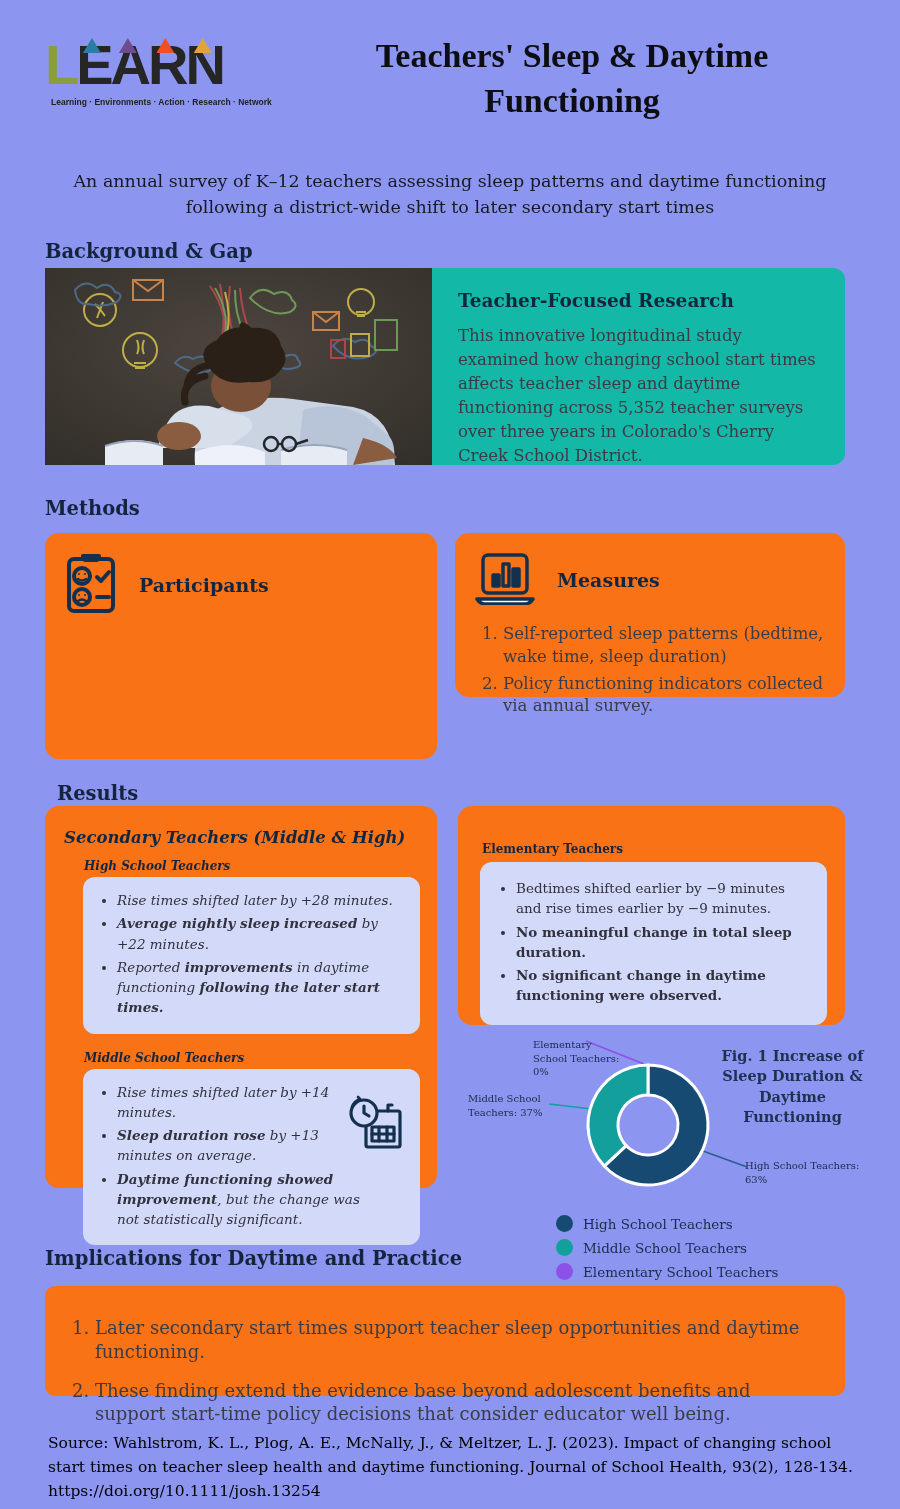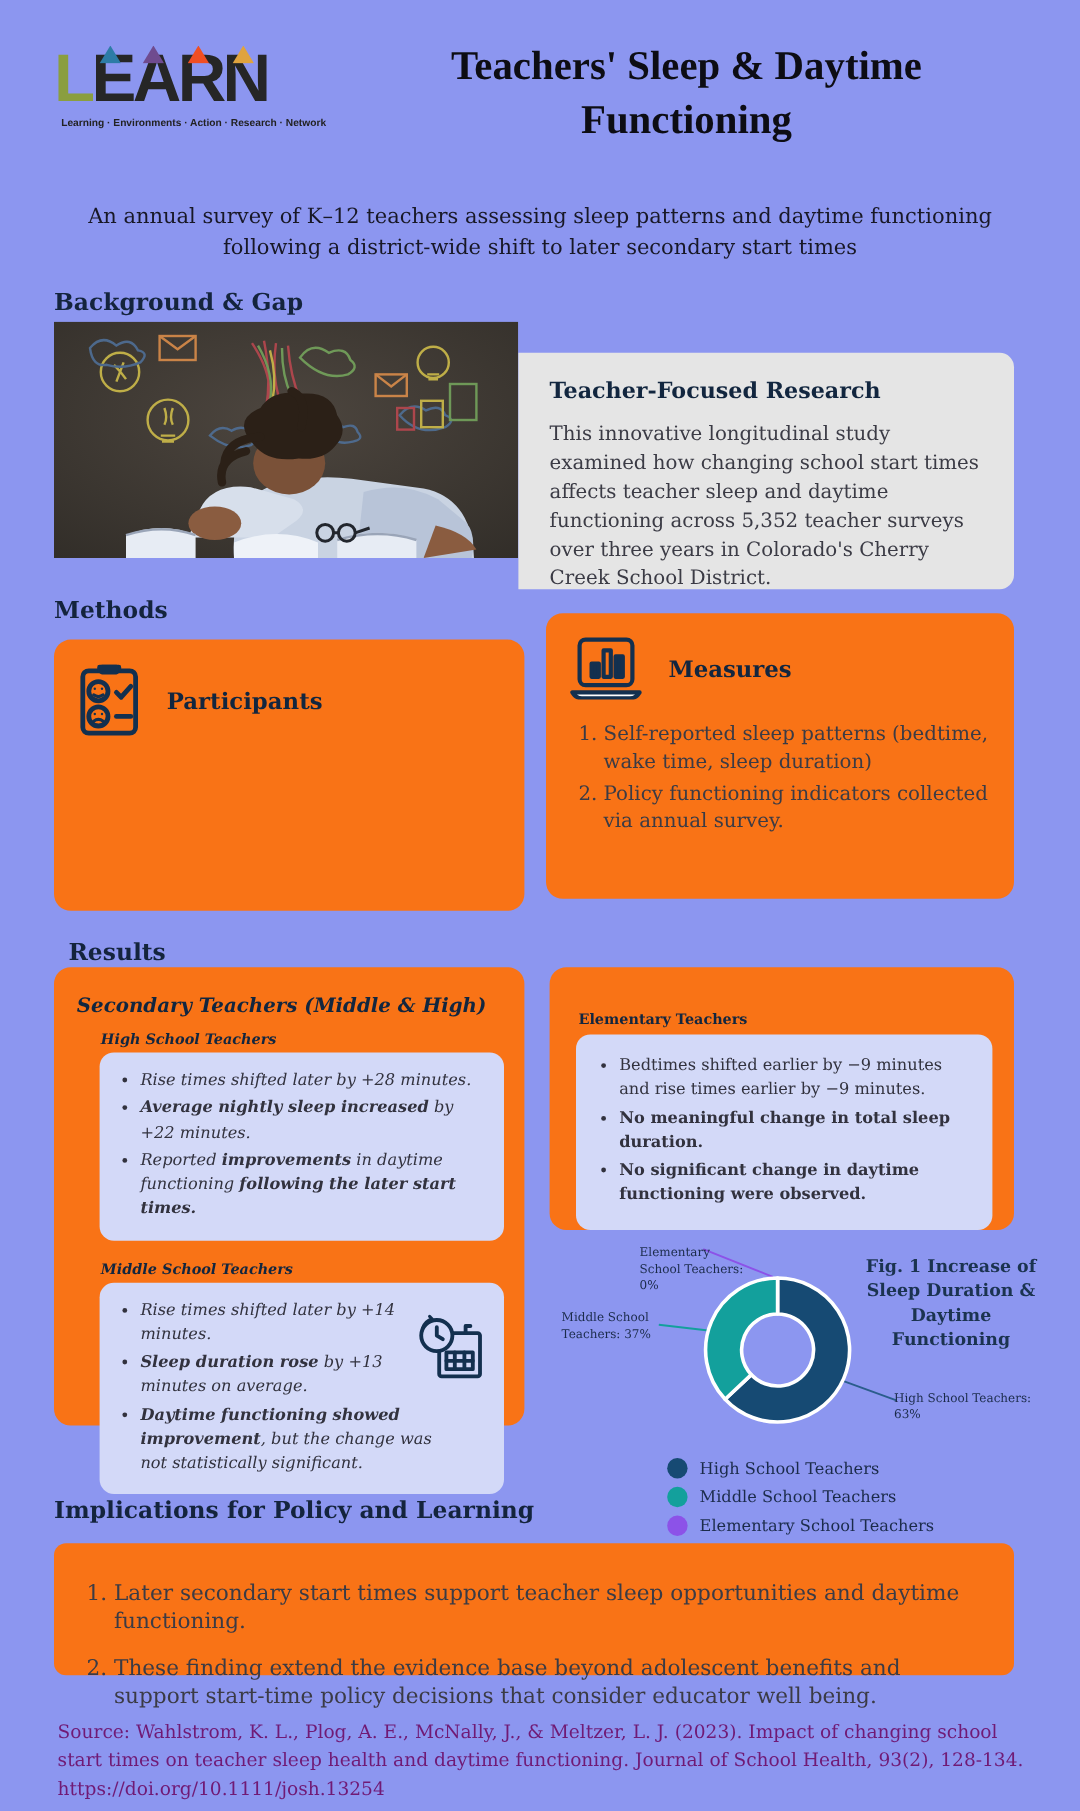--- a/index.html
+++ b/index.html
@@ -24,22 +24,22 @@
                 font-family:"Liberation Serif",serif; font-weight:700; font-size:34px;
                 line-height:1.32; color:#0d0d14; }
   .intro { position:absolute; left:55px; top:168px; width:790px; text-align:center;
            font-size:17.5px; line-height:1.5; color:#181826; }
 
   
   .sec-heading { position:absolute; font-weight:700; font-size:19.5px; color:#14243d; }
 
   
   .bg-photo { position:absolute; left:45px; top:268px; width:387px; height:197px; overflow:hidden; }
-  .bg-card { position:absolute; left:432px; top:268px; width:413px; height:197px; background:#e5e5e5;
-             border-radius:0 12px 12px 0; padding:22px 26px;margin-top:26px; }
+  .bg-card { position:absolute; left:432px; top:268px; width:413px; height:197px; background:#14b8a6;
+             border-radius:0 12px 12px 0; padding:22px 26px; }
   .bg-card h3 { font-size:18.5px; color:#12263f; margin-bottom:13px; }
   .bg-card p { font-size:16.5px; line-height:1.45; color:#3b3b45; }
 
   
   .card { position:absolute; background:#f97316; border-radius:14px; }
   .card-head { display:flex; align-items:center; gap:20px; padding:18px 18px 4px 18px; }
   .card-head .ttl { font-size:19px; font-weight:700; color:#12263f; }
   .card ol { margin:10px 18px 0 48px; font-size:16.5px; line-height:1.38; color:#3b3b45; }
   .card ol li { margin-bottom:4px; }
 
@@ -69,21 +69,21 @@
   .legend-swatch { width:17px; height:17px; border-radius:50%; }
   .legend-label { font-size:13.5px; color:#1b2b4a; }
 
   
   .imp-card { left:45px; top:1286px; width:800px; height:110px; border-radius:10px; padding:20px 20px 0 26px; }
   .imp-card ol { margin-left:24px; font-size:18px; line-height:1.32; color:#3b3b45; }
   .imp-card ol li { margin-bottom:15px; }
 
   
   .source { position:absolute; left:48px; top:1431px; width:805px; font-size:15.5px;
-            line-height:1.55; color:#701a75; }
+            line-height:1.55; color:#000000; }
 
   b { font-weight:700; color:inherit; }
 </style>
 </head>
 <body>
 
 <div class="page">
 
   <div class="logo">
     <div class="logo-letters">
@@ -181,21 +181,21 @@
           <circle cx="16" cy="44" r="1" fill="#13304f" stroke="none"></circle>
             <circle cx="22" cy="44" r="1" fill="#13304f" stroke="none"></circle>
           <path d="M15 50 q4 -3 8 0" stroke-width="2.5"></path>
           <path d="M34 46 h12"></path>
         </svg>
       </span>
       <span class="ttl">Participants</span>
     </div>
   </div>
 
-  <div class="card" style="left:455px;top:511px;width:390px;height:238px;">
+  <div class="card" style="left:455px;top:533px;width:390px;height:164px;">
     <div class="card-head">
       <span>
         <svg width="64" height="54" viewBox="0 0 64 54" fill="none" stroke="#13304f" stroke-width="3.5" stroke-linecap="round" stroke-linejoin="round">
           <rect x="10" y="4" width="44" height="38" rx="5"></rect>
           <rect x="20" y="24" width="6" height="11" fill="#13304f"></rect>
           <rect x="30" y="13" width="6" height="22"></rect>
           <rect x="40" y="18" width="6" height="17" fill="#13304f"></rect>
           <path d="M4 48 h56 q-3 5 -8 5 h-40 q-5 0 -8 -5z" fill="#fff"></path>
         </svg>
       </span>
@@ -275,21 +275,21 @@
     <div class="legend-row">
       <span class="legend-swatch" style="background: rgb(19, 160, 156);"></span>
       <span class="legend-label">Middle School Teachers</span>
     </div>
     <div class="legend-row">
       <span class="legend-swatch" style="background: rgb(140, 82, 232);"></span>
       <span class="legend-label">Elementary School Teachers</span>
     </div>
   </div>
 
-  <h2 class="sec-heading" style="left:45px;top:1247px;">Implications for Policy and Learning</h2>
+  <h2 class="sec-heading" style="left:45px;top:1247px;">Implications for Daytime and Practice</h2>
   <div class="card imp-card">
     <ol>
         <li><span>Later secondary start times support teacher sleep opportunities and daytime functioning.</span></li>
         <li><span>These finding extend the evidence base beyond adolescent benefits and support start-time policy decisions that consider educator well being.</span></li>
       </ol>
   </div>
 
   <p class="source">Source: Wahlstrom, K. L., Plog, A. E., McNally, J., &amp; Meltzer, L. J. (2023). Impact of changing school start times on teacher sleep health and daytime functioning. Journal of School Health, 93(2), 128-134. https://doi.org/10.1111/josh.13254</p>
 
 </div>

